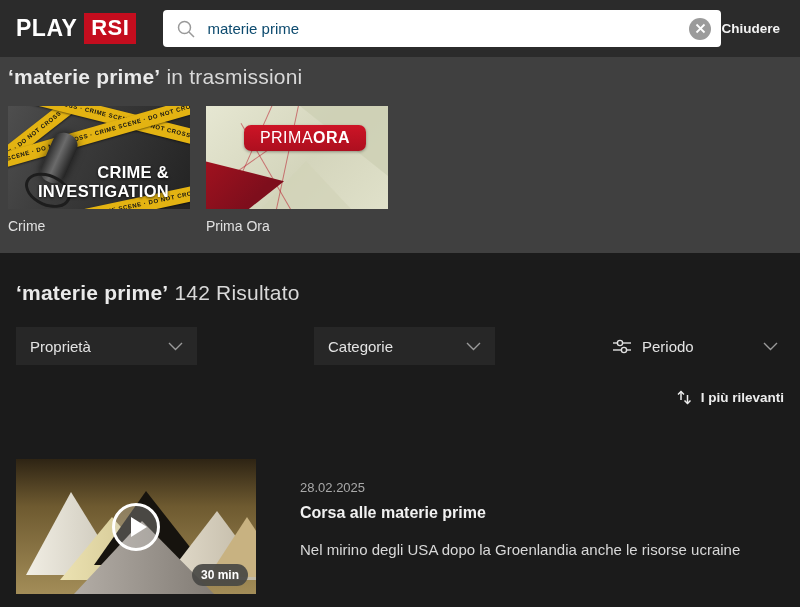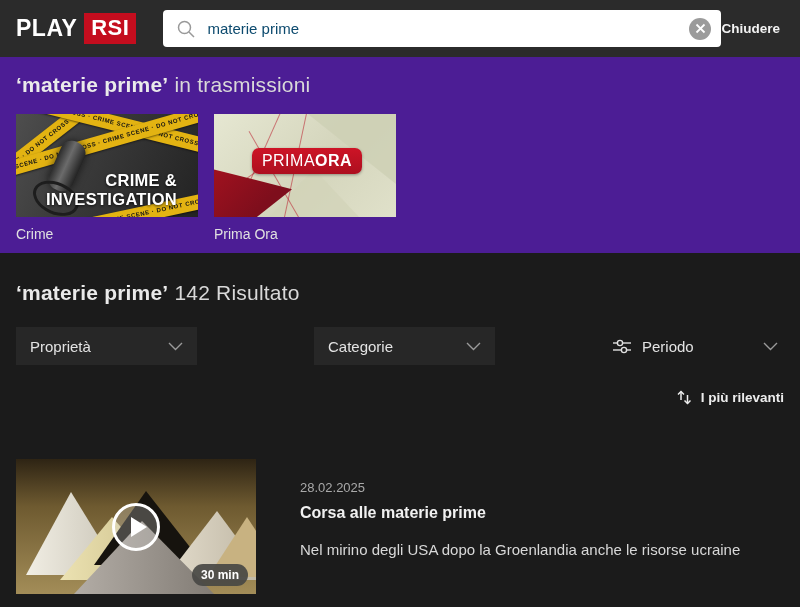--- a/index.html
+++ b/index.html
@@ -13,21 +13,21 @@
   .logo-rsi { background:#c40d1e; color:#fff; font-size:22px; font-weight:700; padding:2px 7px 3px; letter-spacing:.5px; }
   .searchbox { margin-left:27px; width:585px; height:37px; background:#fff; border-radius:4px;
     display:flex; align-items:center; padding:0 10px 0 13px; gap:11px; }
   .searchbox input { flex:1; border:none; outline:none; font-size:15px; color:#0c4a6e;
     font-family:"Liberation Sans", sans-serif; background:transparent; }
   .clear-btn { width:22px; height:22px; border-radius:50%; background:#9b9b9b; border:none;
     display:flex; align-items:center; justify-content:center; cursor:pointer; flex:none; }
   .close-link { margin-left:auto; color:#f2f2f2; font-size:13.5px; font-weight:600; cursor:pointer; }
 
   
-  .shows-section { background:#4c1d95; height:196px; padding:16px; }
+  .shows-section { background:#404040; height:196px; padding:8px; }
   h2 { font-size:21px; font-weight:400; color:#d9d9d9; letter-spacing:.2px; }
   h2 .q { font-weight:700; color:#eaeaea; }
   .thumbs { display:flex; gap:16px; margin-top:17px; }
   .thumb-card { width:182px; cursor:pointer; }
   .thumb { width:182px; height:103px; position:relative; overflow:hidden; }
   .thumb-label { margin-top:9px; font-size:14px; color:#e0e0e0; }
 
   
   .crime-bg { position:absolute; inset:0;
     background:linear-gradient(115deg,#4e4e4e 0%,#3a3a3a 40%,#232323 100%); }
@@ -57,21 +57,21 @@
   .poly3 { left:55px; bottom:0; width:90px; height:48px; background:#d1d3b8;
     clip-path:polygon(0 100%,50% 0,100% 100%); opacity:.7; }
   .net-line { position:absolute; background:rgba(185,30,45,.55); }
   .nl1 { width:1px; height:90px; left:48px; top:-6px; transform:rotate(24deg); }
   .nl2 { width:1px; height:110px; left:62px; top:10px; transform:rotate(-30deg); }
   .nl3 { width:1px; height:96px; left:30px; top:18px; transform:rotate(55deg); }
   .nl4 { width:1px; height:120px; left:80px; top:-4px; transform:rotate(12deg); }
   .prima-arrow { position:absolute; left:0; bottom:0; width:78px; height:58px;
     background:linear-gradient(135deg,#a4121f,#7e0e1c 70%);
     clip-path:polygon(0 18%, 100% 52%, 55% 100%, 0 100%); }
-  .prima-badge { position:absolute; left:38px; top:34px; width:110px; height:26px;
+  .prima-badge { position:absolute; left:38px; top:19px; width:122px; height:26px;
     background:linear-gradient(180deg,#cd1426,#ad0f1f); border-radius:7px;
     display:flex; align-items:center; justify-content:center;
     color:#fff; font-size:16px; letter-spacing:.5px; box-shadow:0 1px 3px rgba(0,0,0,.35); }
   .prima-badge .w1 { font-weight:400; }
   .prima-badge .w2 { font-weight:800;text-align:center; }
 
   
   .results-section { background:#1b1b1b; height:355px; padding:28px 16px 12px; }
   .filters { display:flex; margin-top:22px; justify-content:space-between; }
   .filter { width:181px; height:38px; background:#272727; display:flex; align-items:center;

